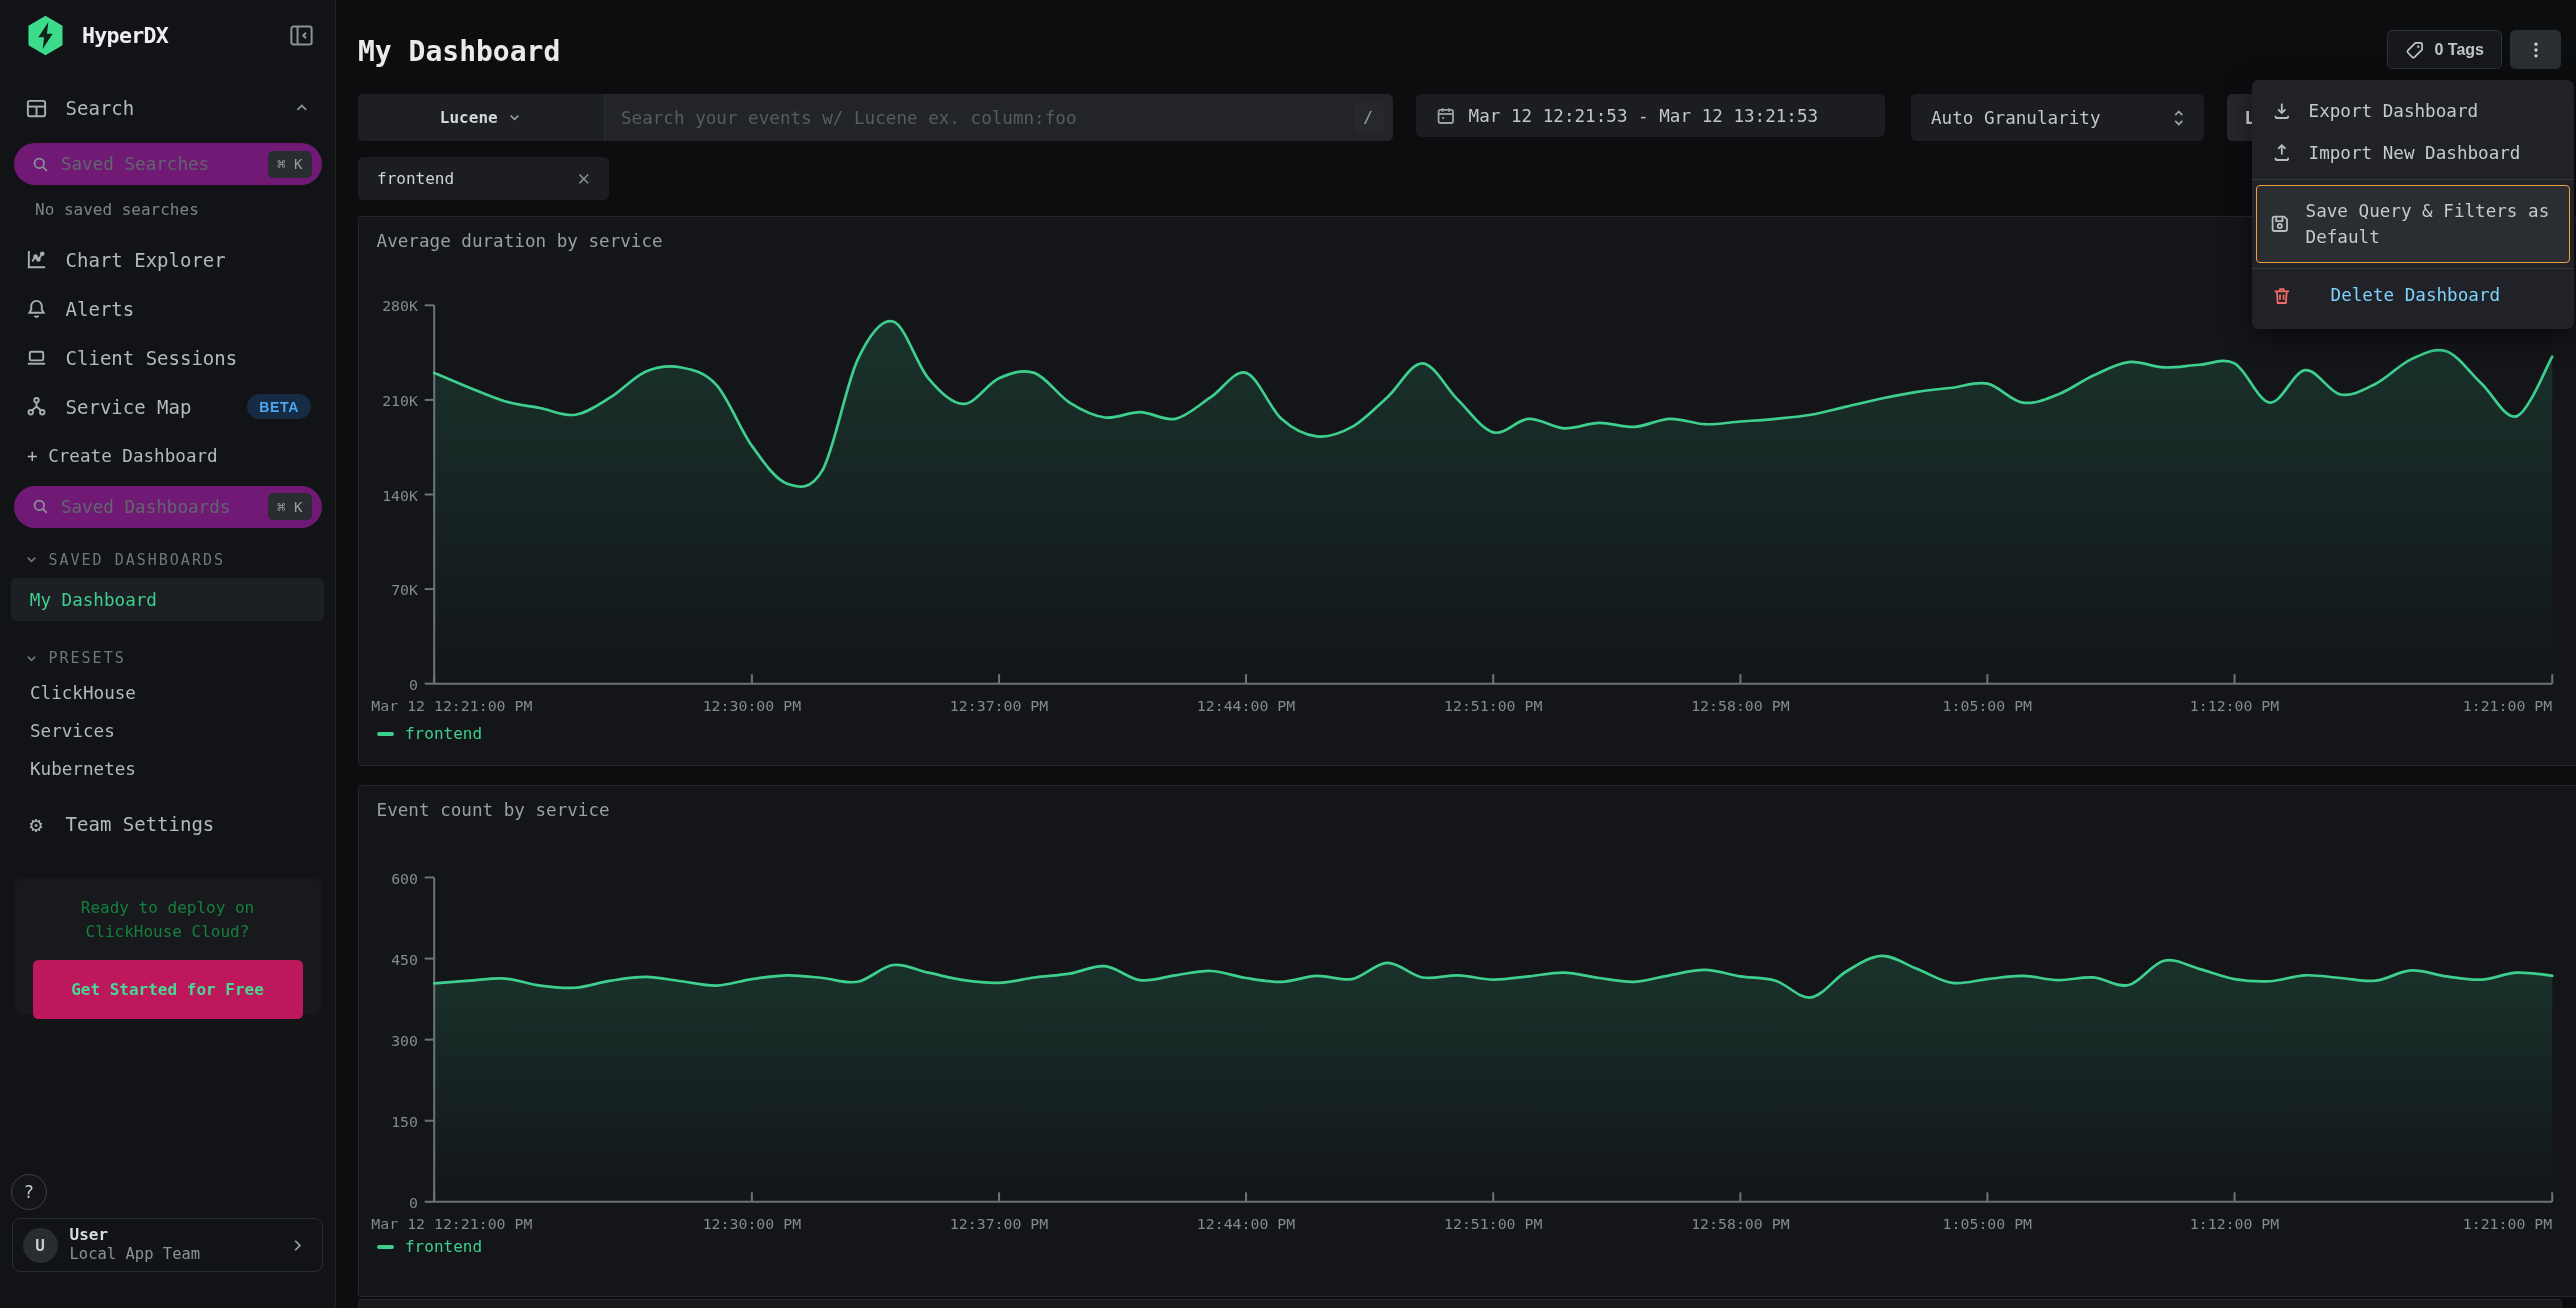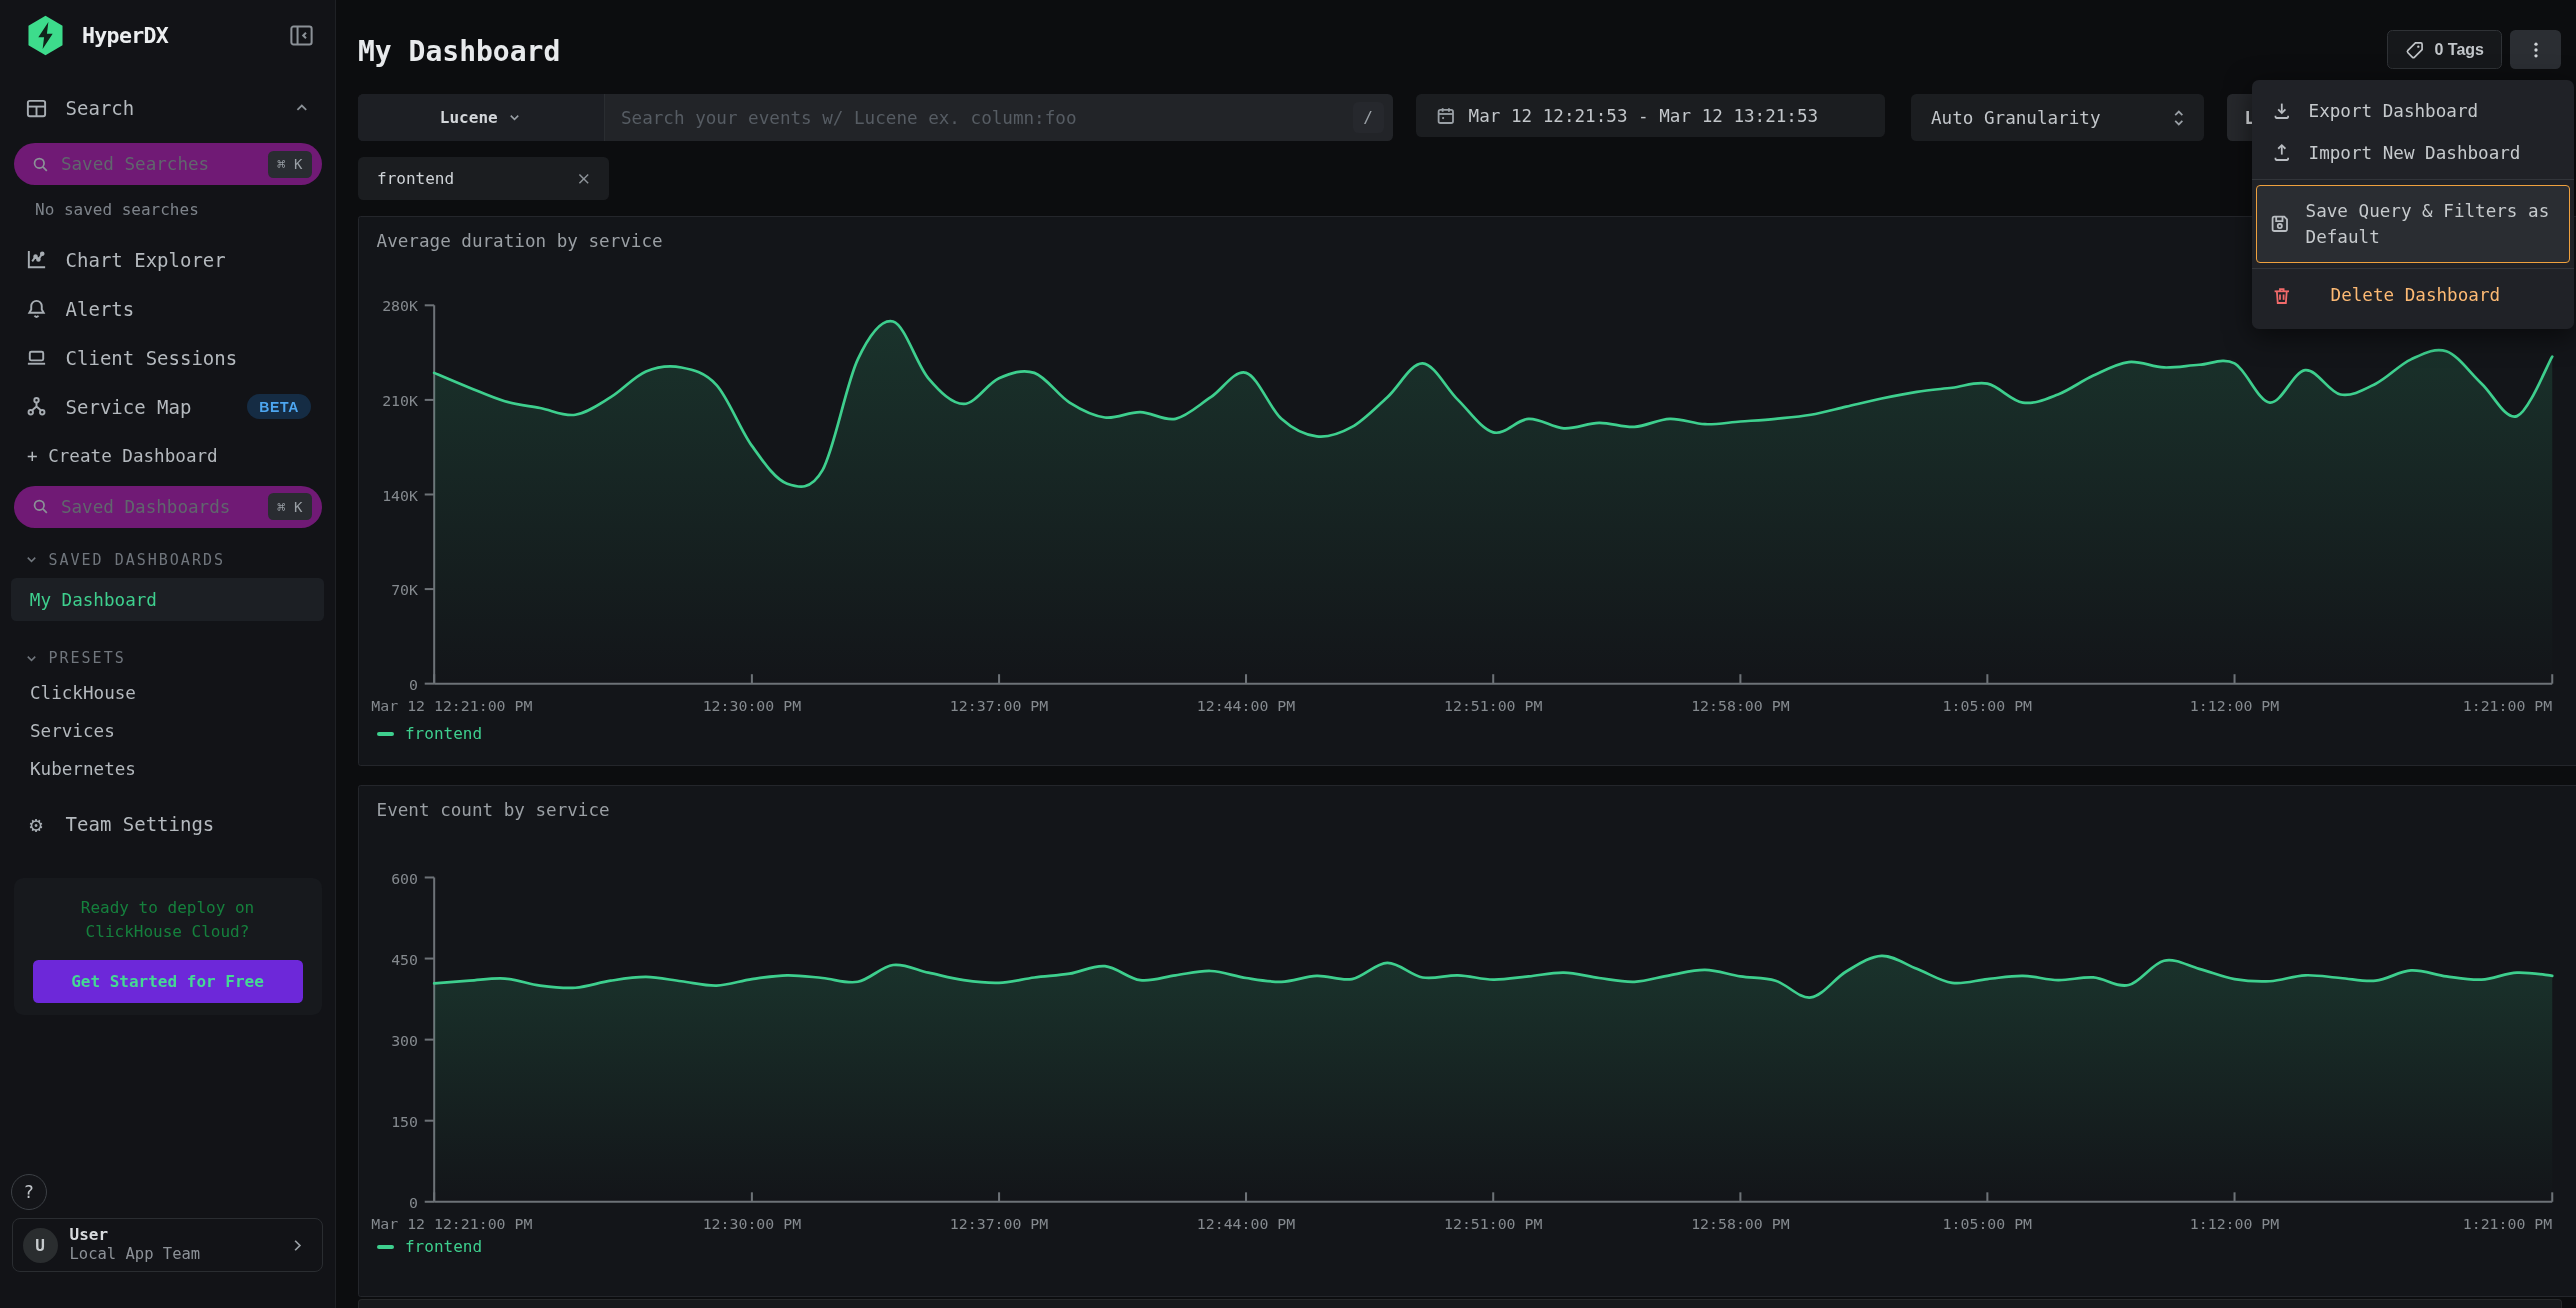--- a/index.html
+++ b/index.html
@@ -30,21 +30,21 @@
   .beta { margin-left:auto; background:#152c44; color:#4da6f0; border-radius:675px;
     padding:4.7px 12px; font:bold 14px "Liberation Sans",sans-serif; letter-spacing:0.7px; }
   .create-row { display:flex; align-items:center; height:49px; padding:0 27px; font-size:17.6px; color:#b4b9be; cursor:pointer; }
   .sec-label { display:flex; align-items:center; gap:9.5px; margin:23px 0 0 24px;
     font-size:15px; letter-spacing:2px; color:#70767d; cursor:pointer; }
   .side-item { display:flex; align-items:center; height:38px; padding:0 30px; font-size:17.6px; color:#b4b9be; cursor:pointer; }
   .side-item.active { background:#1c1f24; border-radius:5.4px; margin:9.5px 10.8px 5.4px; padding:0 19px; color:#3ecf8e; height:43px; }
   .promo { position:absolute; left:13.5px; right:13.5px; top:878px; height:137px; background:#17191d;
     border-radius:9.5px; padding:17.6px 19px; text-align:center; }
   .promo-text { font-size:16px; color:#15803d; line-height:1.55; }
-  .promo-btn { margin-top:15px; display:block; width:100%; height:43px; background:#6d28d9;
+  .promo-btn { margin-top:15px; display:block; width:100%; height:59px; background:#be185d;
     border:0; border-radius:5.4px; color:#45d993; font:bold 16px "DejaVu Sans Mono",monospace; cursor:pointer; }
   .help-circle { position:absolute; left:10.8px; top:1174px; width:36px; height:36px; border-radius:50%;
     border:1.4px solid #3c4045; color:#c0c4c8; display:flex; align-items:center; justify-content:center;
     font-size:17.6px; cursor:pointer; background:#141519; }
   .user-row { position:absolute; left:12px; right:12px; top:1218px; height:54px;
     border:0.7px solid #2a2d31; border-radius:8px; display:flex; align-items:center; gap:12px;
     padding:0 15px 0 9.5px; cursor:pointer; }
   .avatar { width:35px; height:35px; border-radius:50%; background:#2a2d2f; color:#c6cacd;
     display:flex; align-items:center; justify-content:center; font-size:16px; font-weight:bold; }
   .user-name { font-size:16px; font-weight:bold; color:#d7dadd; line-height:1.25; }
@@ -103,21 +103,21 @@
   
   .menu { position:absolute; left:2252px; top:80px; width:322px; height:249px; background:#202227;
     border-radius:6.8px; box-shadow:0 6.8px 27px rgba(0,0,0,.55); z-index:50; padding-top:9.5px; }
   .menu-item { display:flex; align-items:center; gap:15px; height:42px; padding:0 15px 0 17.6px;
     font-size:17.6px; color:#c6cacd; cursor:pointer; }
   .menu-item .micon { display:flex; color:#b9bdc2; width:24px; justify-content:center; }
   .menu-divider { height:0.7px; background:#32353a; margin:5.4px 0; }
   .menu-item.highlight { margin:0 4px; height:78px; background:#2a2d32; border:1.4px solid #efa13e;
     border-radius:4px; padding:0 10.8px 0 12px; align-items:center; }
   .menu-item.highlight .mlabel { width:291px; line-height:1.5; white-space:normal; }
-  .menu-item.danger { color:#fdba74;gap:37px; }
+  .menu-item.danger { color:#7dd3fc;gap:37px; }
   .menu-item.danger .micon { color:#f16a6a; }
 
   svg.chart { position:absolute; left:10.8px; top:61px; }
   svg { display:block; }
 </style>
 </head>
 <body>
 
 <aside class="sidebar">
   <div class="logo-row">

